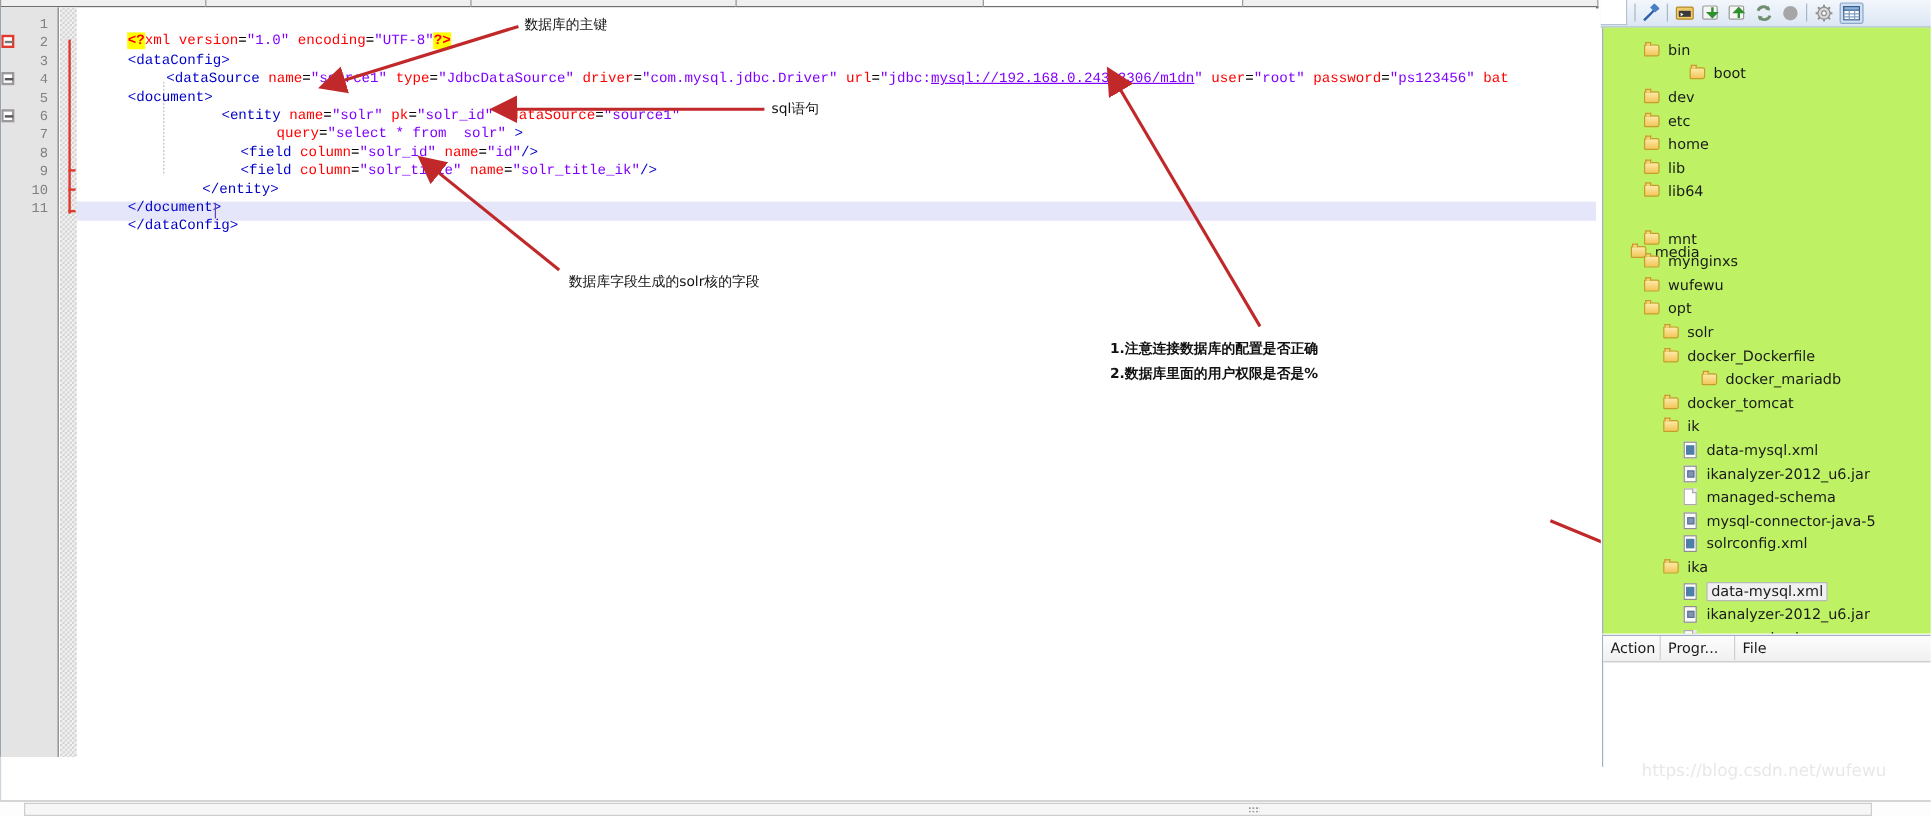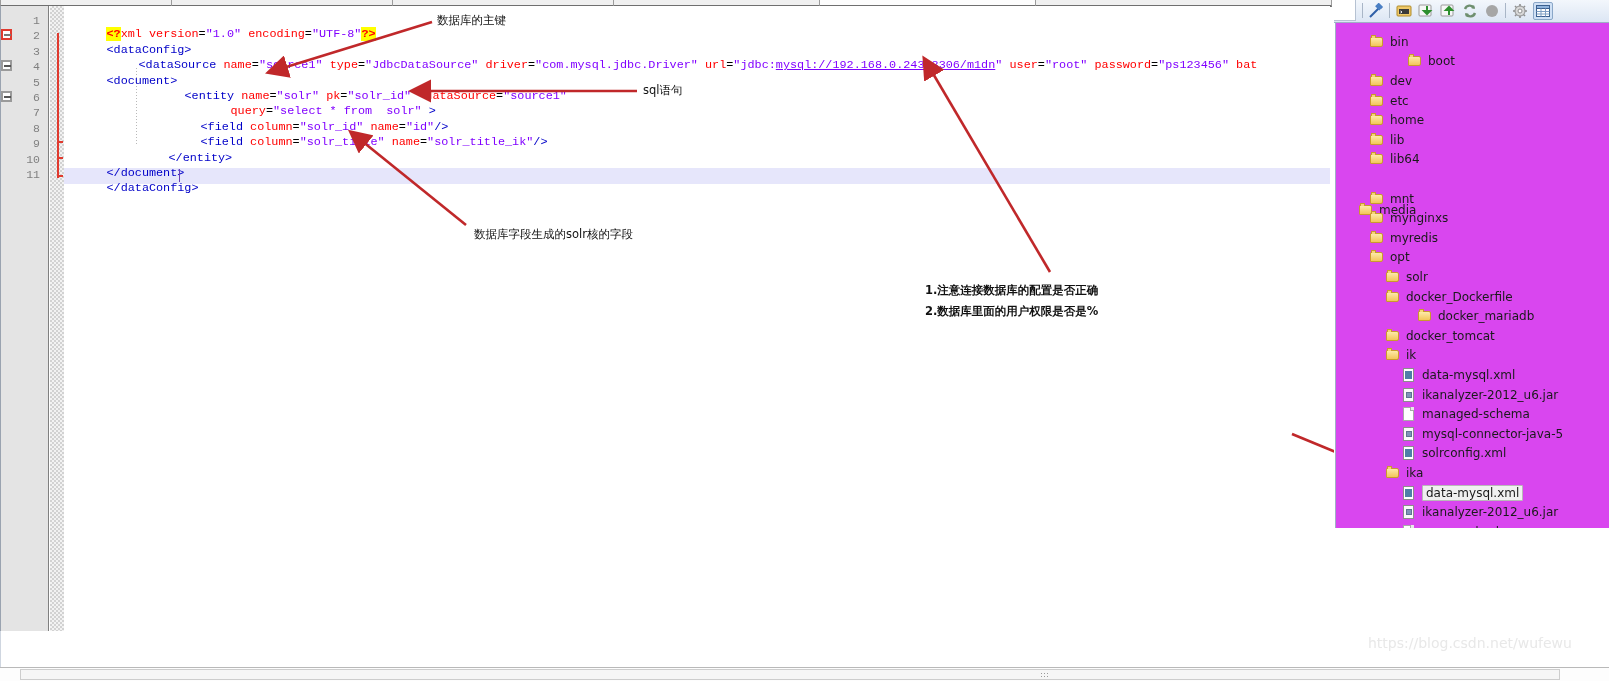--- a/index.html
+++ b/index.html
@@ -72,21 +72,21 @@
   
   #rpanel{position:absolute;left:1334px;top:0;width:275px;height:681px;background:#ffffff;}
   #rtoolbar{position:absolute;left:0;top:0;width:275px;height:22px;
       background:linear-gradient(to bottom,#f3f7fc,#dce6f4);border-bottom:1px solid #9fb0c6;}
   #rtoolbar .leftbox{position:absolute;left:0;top:0;width:22px;height:21px;background:#fff;
       border:1px solid #b6c2d2;border-left:none;border-top:none;box-sizing:border-box;}
   .tbbtn{position:absolute;top:2px;width:20px;height:18px;display:flex;align-items:center;justify-content:center;}
   .tbsep{position:absolute;top:3px;width:1px;height:15px;background:#a9b6c7;}
   .tbbtn.pressed{background:#cfe0f5;border:1px solid #8aa7c8;border-radius:2px;box-sizing:border-box;}
 
-  #rtree{position:absolute;left:1px;top:23px;width:274px;height:505px;background:#d946ef;
+  #rtree{position:absolute;left:1px;top:23px;width:274px;height:505px;background:#bef264;
       border-left:1px solid #9fb0c6;box-sizing:border-box;overflow:hidden;}
   .trow{position:absolute;height:19.5px;display:flex;align-items:center;white-space:nowrap;}
   .trow .lbl{font-size:12px;color:#1a1a1a;font-family:"DejaVu Sans","Liberation Sans",sans-serif;}
   .trow.sel .lbl{background:#f0f0f0;border:1px solid #b9b9b9;padding:0 3px;border-radius:1px;}
   .ico{width:14px;height:14px;margin-right:6px;flex:0 0 auto;position:relative;}
 
   
   .ico.folder::before{content:"";position:absolute;left:0;top:2px;width:13px;height:10px;
       background:linear-gradient(to bottom,#fde9a9,#f3c65a);border:1px solid #c99a2e;border-radius:1px 2px 2px 1px;box-sizing:border-box;}
   .ico.folder::after{content:"";position:absolute;left:1px;top:0px;width:5px;height:3px;
@@ -360,21 +360,21 @@
       <div class="trow" style="top: 165.8px; left: 34px;">
         <span class="ico folder"></span>
         <span class="lbl">mnt</span>
       </div>
       <div class="trow" style="top: 185.4px; left: 34px;">
         <span class="ico folder"></span>
         <span class="lbl">mynginxs</span>
       </div>
       <div class="trow" style="top: 205px; left: 34px;">
         <span class="ico folder"></span>
-        <span class="lbl">myredis</span>
+        <span class="lbl">wufewu</span>
       </div>
       <div class="trow" style="top: 224.6px; left: 34px;">
         <span class="ico folder"></span>
         <span class="lbl">opt</span>
       </div>
       <div class="trow" style="top: 244.2px; left: 50px;">
         <span class="ico folder"></span>
         <span class="lbl">solr</span>
       </div>
       <div class="trow" style="top: 263.8px; left: 50px;">
@@ -424,20 +424,27 @@
       <div class="trow" style="top: 479.4px; left: 66px;">
         <span class="ico jar"></span>
         <span class="lbl">ikanalyzer-2012_u6.jar</span>
       </div>
       <div class="trow" style="top: 499px; left: 66px;">
         <span class="ico file"></span>
         <span class="lbl">managed-schema</span>
       </div>
     </div>
 
+  <div id="rqueue">
+    <div class="hdr">
+      <div class="hcell" style="left:0px;width:48px;">Action</div>
+      <div class="hcell" style="left:48px;width:62px;">Progr...</div>
+      <div class="hcell" style="left:110px;width:164px;border-right:none;">File</div>
+    </div>
+  </div>
 </div>
 
 <div id="watermark">https://blog.csdn.net/wufewu</div>
 
 <div id="bottombar">
   <div class="hsb"></div>
   <div class="grip"></div>
 </div>
 
 </body></html>

